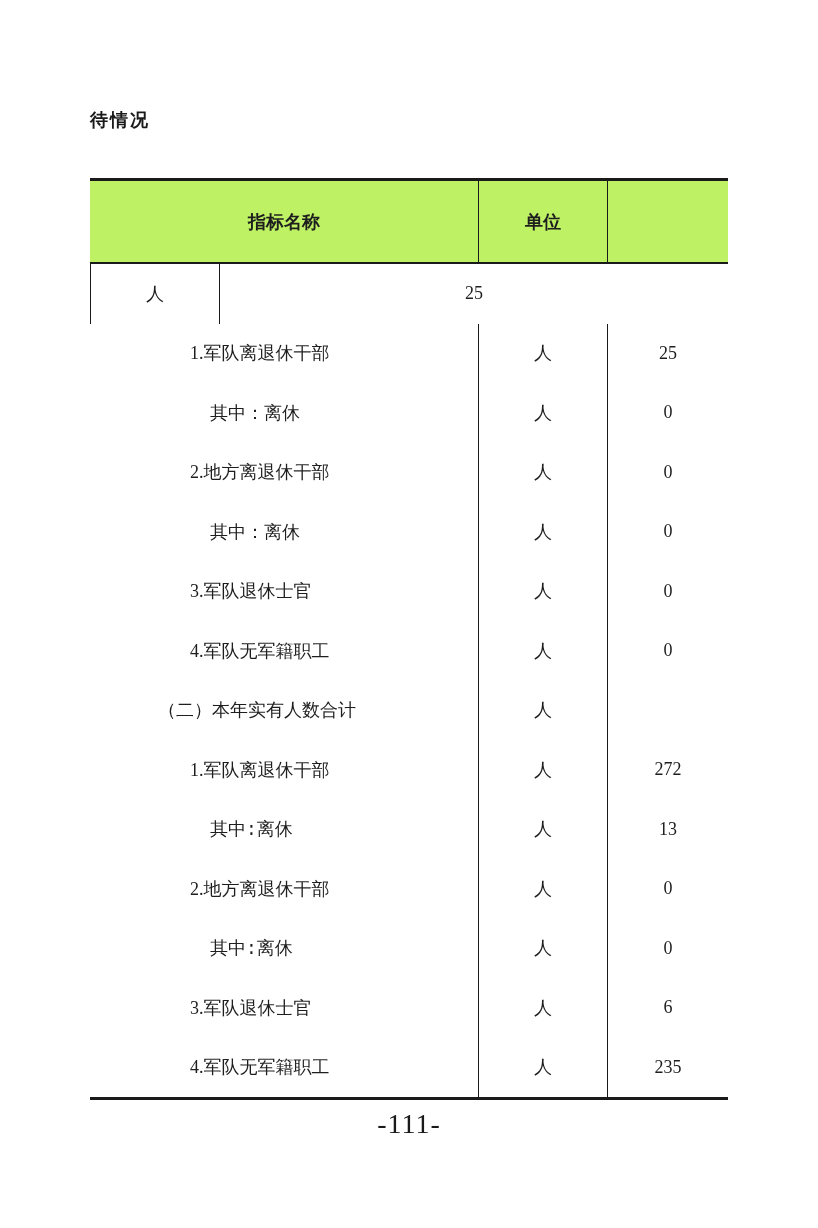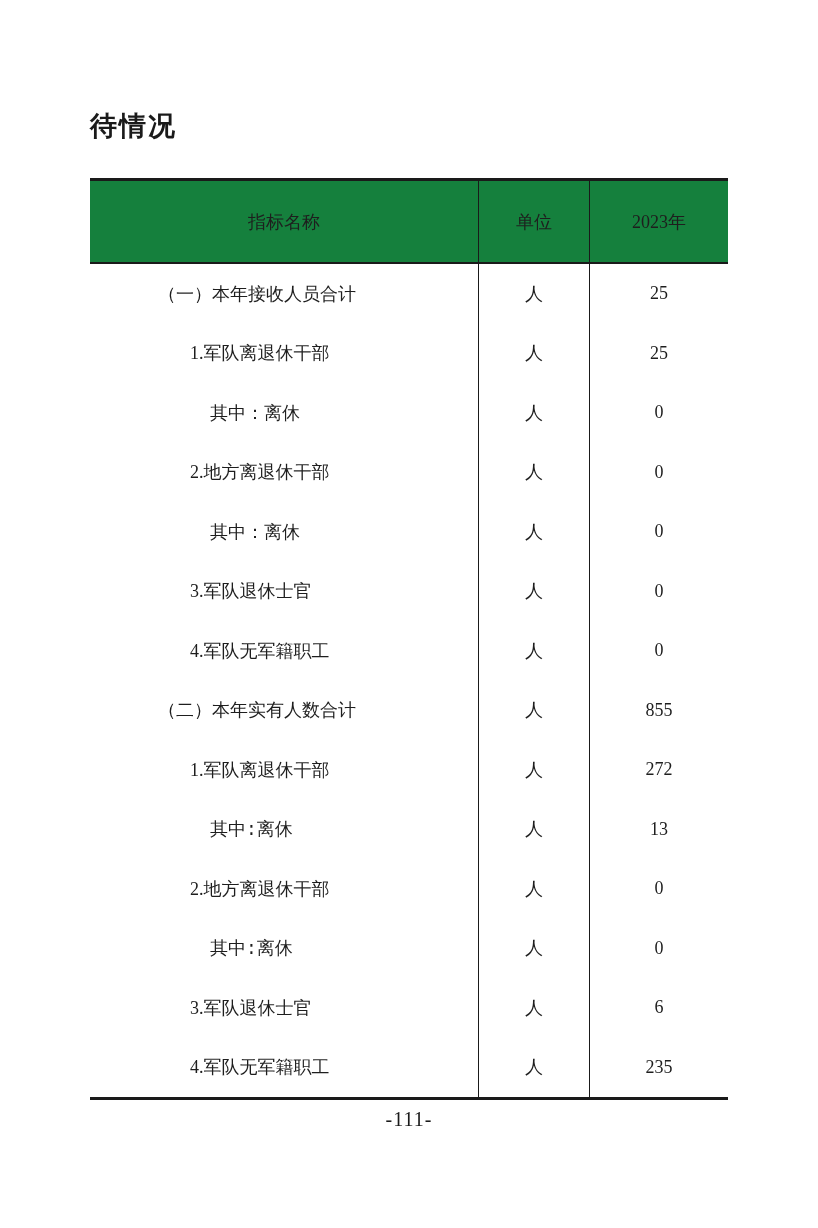--- a/index.html
+++ b/index.html
@@ -11,99 +11,97 @@
     width: 818px;
     height: 1228px;
     position: relative;
     font-family: "Liberation Serif", "DejaVu Serif", serif;
     color: #1e1e1e;
   }
   .doc-title {
     position: absolute;
     left: 90px;
     top: 108px;
-    font-size: 27px;
+    font-size: 18px;
     font-weight: 700;
     letter-spacing: 2px;
     color: #1a1a1a;
   }
   .stat-table {
     position: absolute;
     left: 90px;
     top: 178px;
     width: 638px;
     border-top: 3px solid #1a1a1a;
     border-bottom: 3px solid #1a1a1a;
     box-sizing: border-box;
     font-size: 18px;
   }
   .thead {
     display: flex;
     height: 83px;
-    background: #15803d;
+    background: #bef264;
     border-bottom: 2px solid #1a1a1a;
     box-sizing: border-box;
-    font-weight: 400;
+    font-weight: 700;
   }
   .trow {
     display: flex;
     height: 59.5px;
     box-sizing: border-box;
   }
   .c {
     display: flex;
     align-items: center;
     box-sizing: border-box;
   }
   .c.col-label {
     width: 388px;
     justify-content: flex-start;
   }
   .thead .c.col-label {
     justify-content: center;
     padding-left: 0;
   }
   .c.col-unit {
-    width: 112px;
+    width: 130px;
     justify-content: center;
     border-left: 1.5px solid #1a1a1a;
     border-right: 1.5px solid #1a1a1a;
   }
   .c.col-value {
     flex: 1;
     justify-content: center;
   }
   .lvl0 { padding-left: 68px; }
   .lvl1 { padding-left: 100px; text-align: center; }
   .lvl2 { padding-left: 120px; font-family: Liberation Mono, monospace; }
   .page-number {
     position: absolute;
     top: 1108px;
     left: 0;
     width: 818px;
     text-align: center;
-    font-size: 20px;
+    font-size: 28px;
     letter-spacing: 1px;
     color: #1a1a1a;
   }
 </style>
 </head>
 <body>
 
 <div class="doc-title">待情况</div>
 
 <div class="stat-table">
   <div class="thead">
     <div class="c col-label">指标名称</div>
     <div class="c col-unit">单位</div>
-    <div class="c col-value">2023年</div>
   </div>
 
   <div class="trow">
-    <div class="c col-label lvl0">（一）本年接收人员合计</div>
     <div class="c col-unit">人</div>
     <div class="c col-value">25</div>
   </div>
   <div class="trow">
     <div class="c col-label lvl1">1.军队离退休干部</div>
     <div class="c col-unit">人</div>
     <div class="c col-value">25</div>
   </div>
   <div class="trow">
     <div class="c col-label lvl2">其中：离休</div>
@@ -126,21 +124,20 @@
     <div class="c col-value">0</div>
   </div>
   <div class="trow">
     <div class="c col-label lvl1">4.军队无军籍职工</div>
     <div class="c col-unit">人</div>
     <div class="c col-value">0</div>
   </div>
   <div class="trow">
     <div class="c col-label lvl0">（二）本年实有人数合计</div>
     <div class="c col-unit">人</div>
-    <div class="c col-value">855</div>
   </div>
   <div class="trow">
     <div class="c col-label lvl1">1.军队离退休干部</div>
     <div class="c col-unit">人</div>
     <div class="c col-value">272</div>
   </div>
   <div class="trow">
     <div class="c col-label lvl2">其中:离休</div>
     <div class="c col-unit">人</div>
     <div class="c col-value">13</div>

